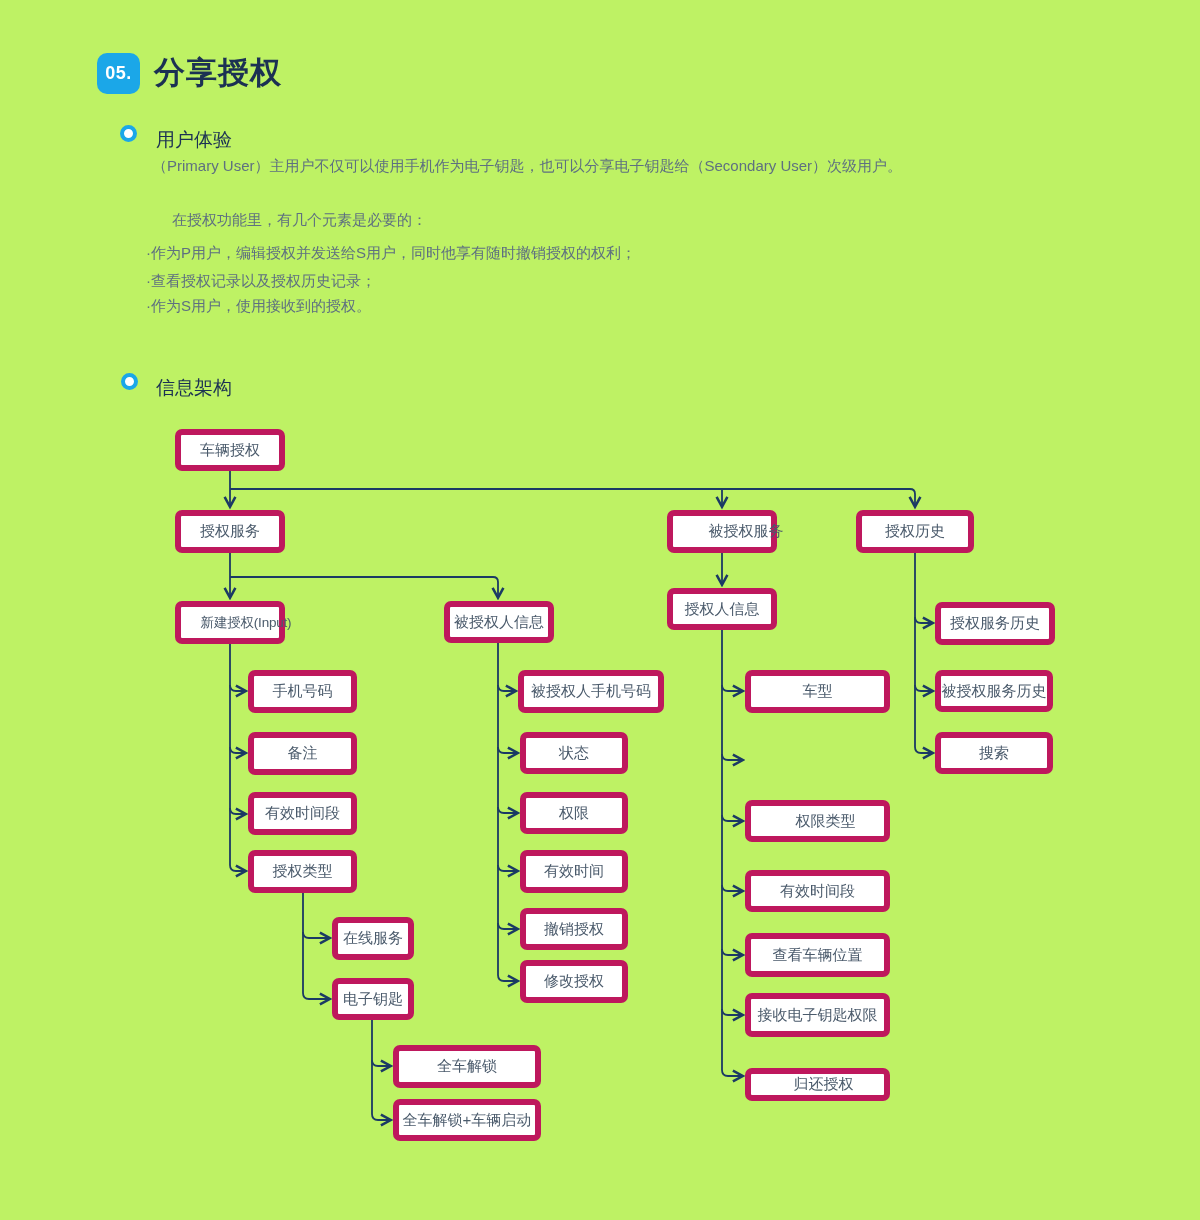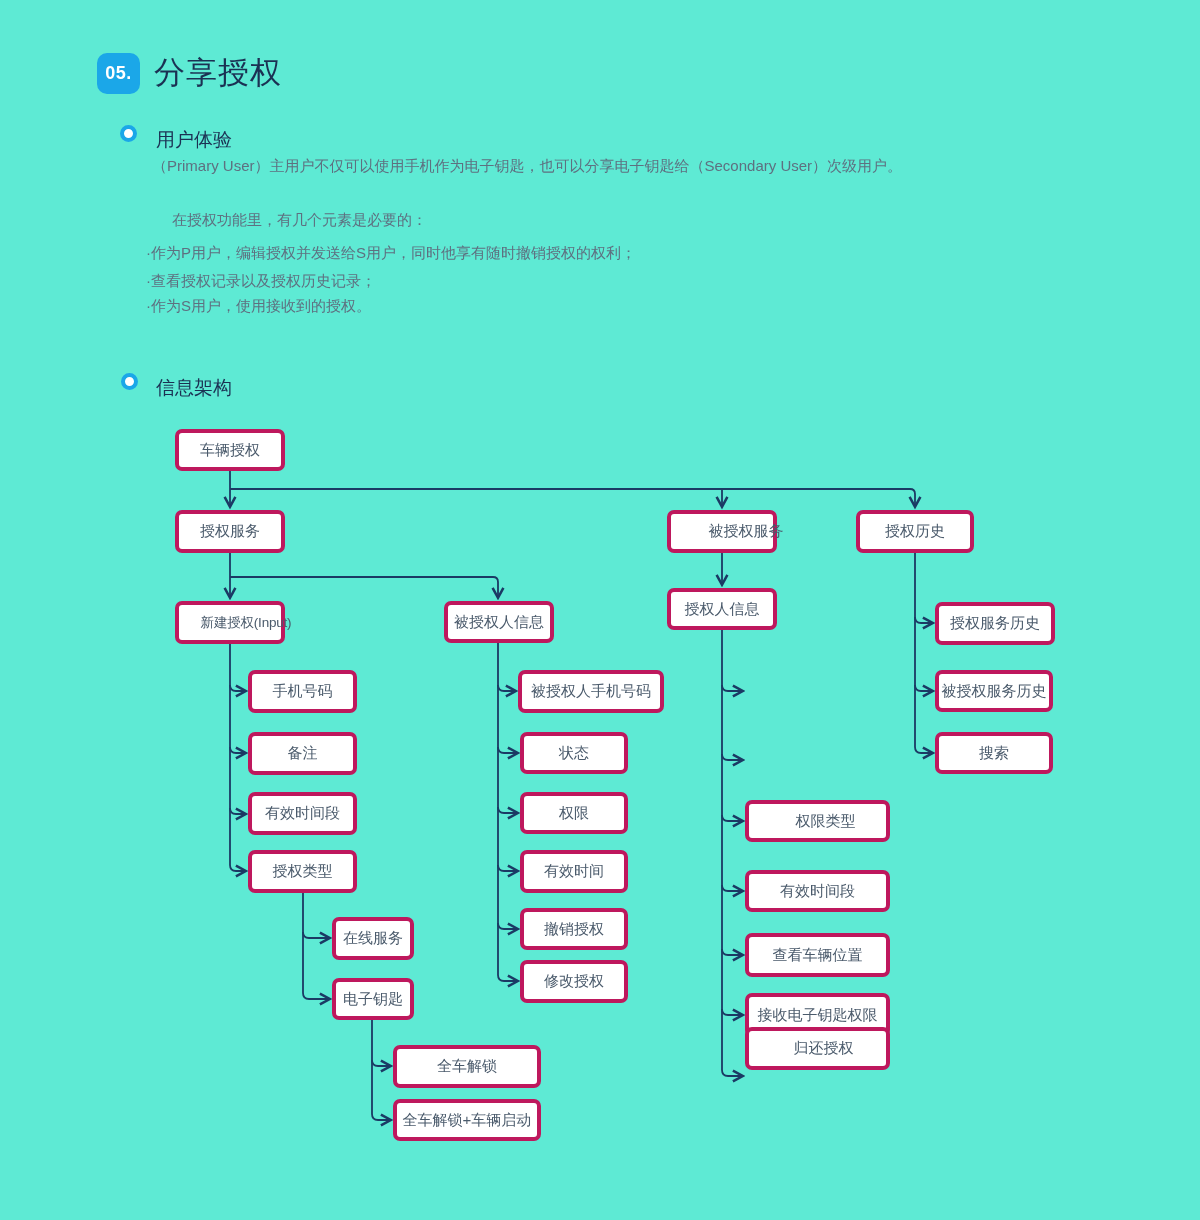--- a/index.html
+++ b/index.html
@@ -1,46 +1,46 @@
 <!DOCTYPE html>
 <html><head>
 <meta charset="utf-8">
 <style>
   html,body{margin:0;padding:0;background:#ffffff;}
   .page{
-    position:relative;width:1200px;height:1220px;background:#5eead4;overflow:hidden;
+    position:relative;width:1200px;height:1220px;background:#bef264;overflow:hidden;
     font-family:"Liberation Sans","DejaVu Sans",sans-serif;
   }
   
   .badge{
     position:absolute;left:97px;top:53px;width:43px;height:41px;
     background:#1BA7E8;border-radius:10px;color:#ffffff;font-size:18px;font-weight:700;
     display:flex;align-items:center;justify-content:center;letter-spacing:.5px;
   }
   .title{
-    position:absolute;left:154px;top:52px;margin:0;font-size:31px;font-weight:400;
+    position:absolute;left:154px;top:52px;margin:0;font-size:31px;font-weight:700;
     color:#1B3153;letter-spacing:1px;white-space:nowrap;
   }
   
   .ring{
     position:absolute;width:9px;height:9px;border:4px solid #1BA7E8;border-radius:50%;
     background:#ffffff;display:block;
   }
   .sec-heading{
     position:absolute;margin:4px;font-size:19px;font-weight:400;color:#1B3153;white-space:nowrap;
   }
   
   .p{
     position:absolute;font-size:15px;color:#5E7080;white-space:nowrap;line-height:20px;
   }
   
   .diagram-svg{position:absolute;left:0;top:0;pointer-events:none;}
   .node{
     position:absolute;box-sizing:border-box;background:#ffffff;
-    border:4px solid #be185d;border-radius:7px;
+    border:6px solid #be185d;border-radius:7px;
     display:flex;align-items:center;justify-content:center;
     font-size:15px;color:#4A5A6B;white-space:nowrap;text-align:center;
   }
   .node--tight{font-size:13.5px;letter-spacing:-.2px;padding-left:32px;}
 </style>
 </head>
 <body>
 
 <div class="page">
 
@@ -123,23 +123,24 @@
   <div class="node" style="left:393px;top:1045px;width:148px;height:43px;">全车解锁</div>
   <div class="node" style="left:393px;top:1099px;width:148px;height:42px;">全车解锁+车辆启动</div>
 
   <div class="node" style="left:518px;top:670px;width:146px;height:43px;">被授权人手机号码</div>
   <div class="node" style="left:520px;top:732px;width:108px;height:42px;">状态</div>
   <div class="node" style="left:520px;top:792px;width:108px;height:42px;">权限</div>
   <div class="node" style="left:520px;top:850px;width:108px;height:43px;">有效时间</div>
   <div class="node" style="left:520px;top:908px;width:108px;height:42px;">撤销授权</div>
   <div class="node" style="left:520px;top:960px;width:108px;height:43px;">修改授权</div>
 
+  <div class="node" style="left:745px;top:670px;width:145px;height:43px;">车型</div>
   <div class="node" style="left:745px;top:800px;width:145px;height:42px;padding-left:16px;">权限类型</div>
   <div class="node" style="left:745px;top:870px;width:145px;height:42px;">有效时间段</div>
   <div class="node" style="left:745px;top:933px;width:145px;height:44px;">查看车辆位置</div>
   <div class="node" style="left:745px;top:993px;width:145px;height:44px;">接收电子钥匙权限</div>
-  <div class="node" style="left:745px;top:1027px;width:145px;height:43px;padding-left:12px;">归还授权</div>
+  <div class="node" style="left:745px;top:1068px;width:145px;height:33px;padding-left:12px;">归还授权</div>
 
   <div class="node" style="left:935px;top:602px;width:120px;height:43px;">授权服务历史</div>
   <div class="node" style="left:935px;top:670px;width:118px;height:42px;">被授权服务历史</div>
   <div class="node" style="left:935px;top:732px;width:118px;height:42px;">搜索</div>
 
 </div>
 
 </body></html>

